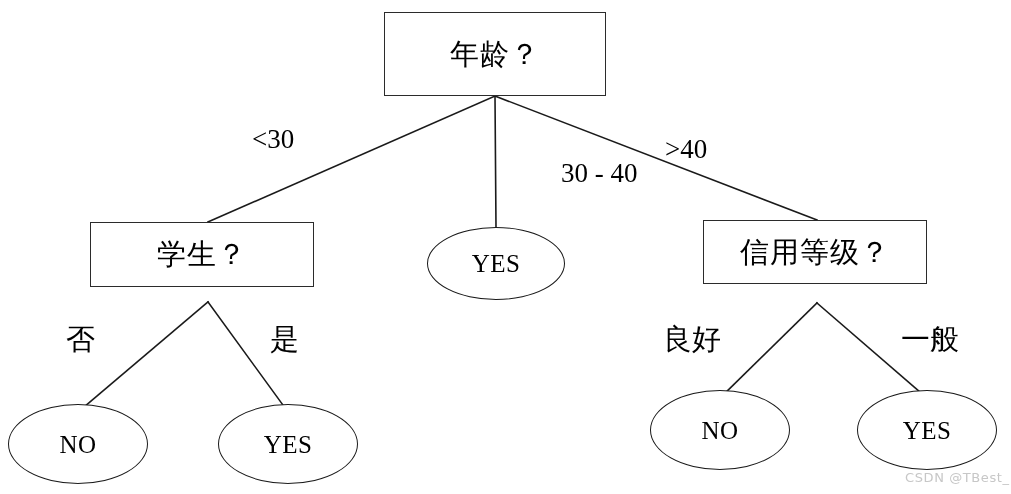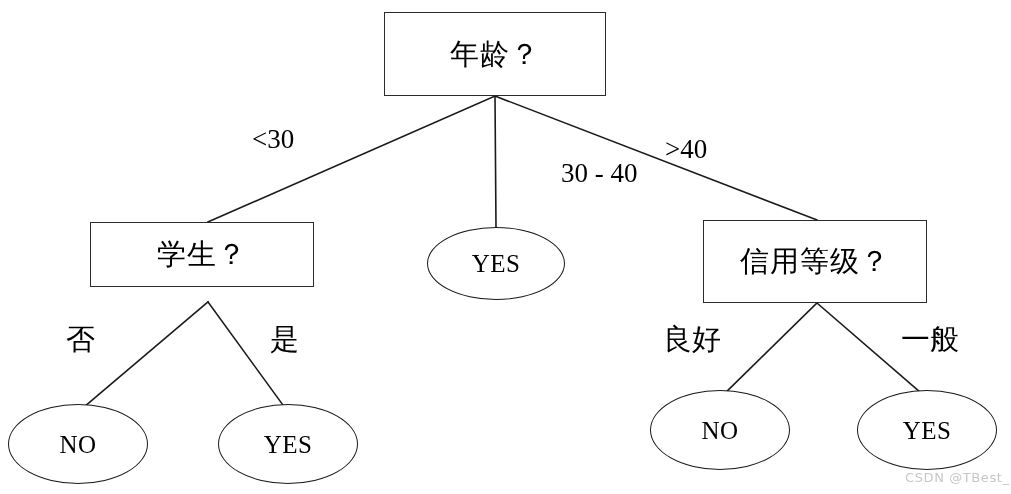--- a/index.html
+++ b/index.html
@@ -104,21 +104,21 @@
   <div id="node-layer">
       <div class="node rect cjk" style="left: 384px; top: 12px; width: 222px; height: 84px;">
         <span class="label">年龄？</span>
       </div>
       <div class="node rect cjk" style="left: 90px; top: 222px; width: 224px; height: 65px;">
         <span class="label">学生？</span>
       </div>
       <div class="node ellipse latin" style="left: 427px; top: 227px; width: 138px; height: 73px;">
         <span class="label">YES</span>
       </div>
-      <div class="node rect cjk" style="left: 703px; top: 220px; width: 224px; height: 83px;">
+      <div class="node rect cjk" style="left: 703px; top: 220px; width: 224px; height: 64px;">
         <span class="label">信用等级？</span>
       </div>
       <div class="node ellipse latin" style="left: 8px; top: 404px; width: 140px; height: 80px;">
         <span class="label">NO</span>
       </div>
       <div class="node ellipse latin" style="left: 218px; top: 404px; width: 140px; height: 80px;">
         <span class="label">YES</span>
       </div>
       <div class="node ellipse latin" style="left: 650px; top: 390px; width: 140px; height: 80px;">
         <span class="label">NO</span>

